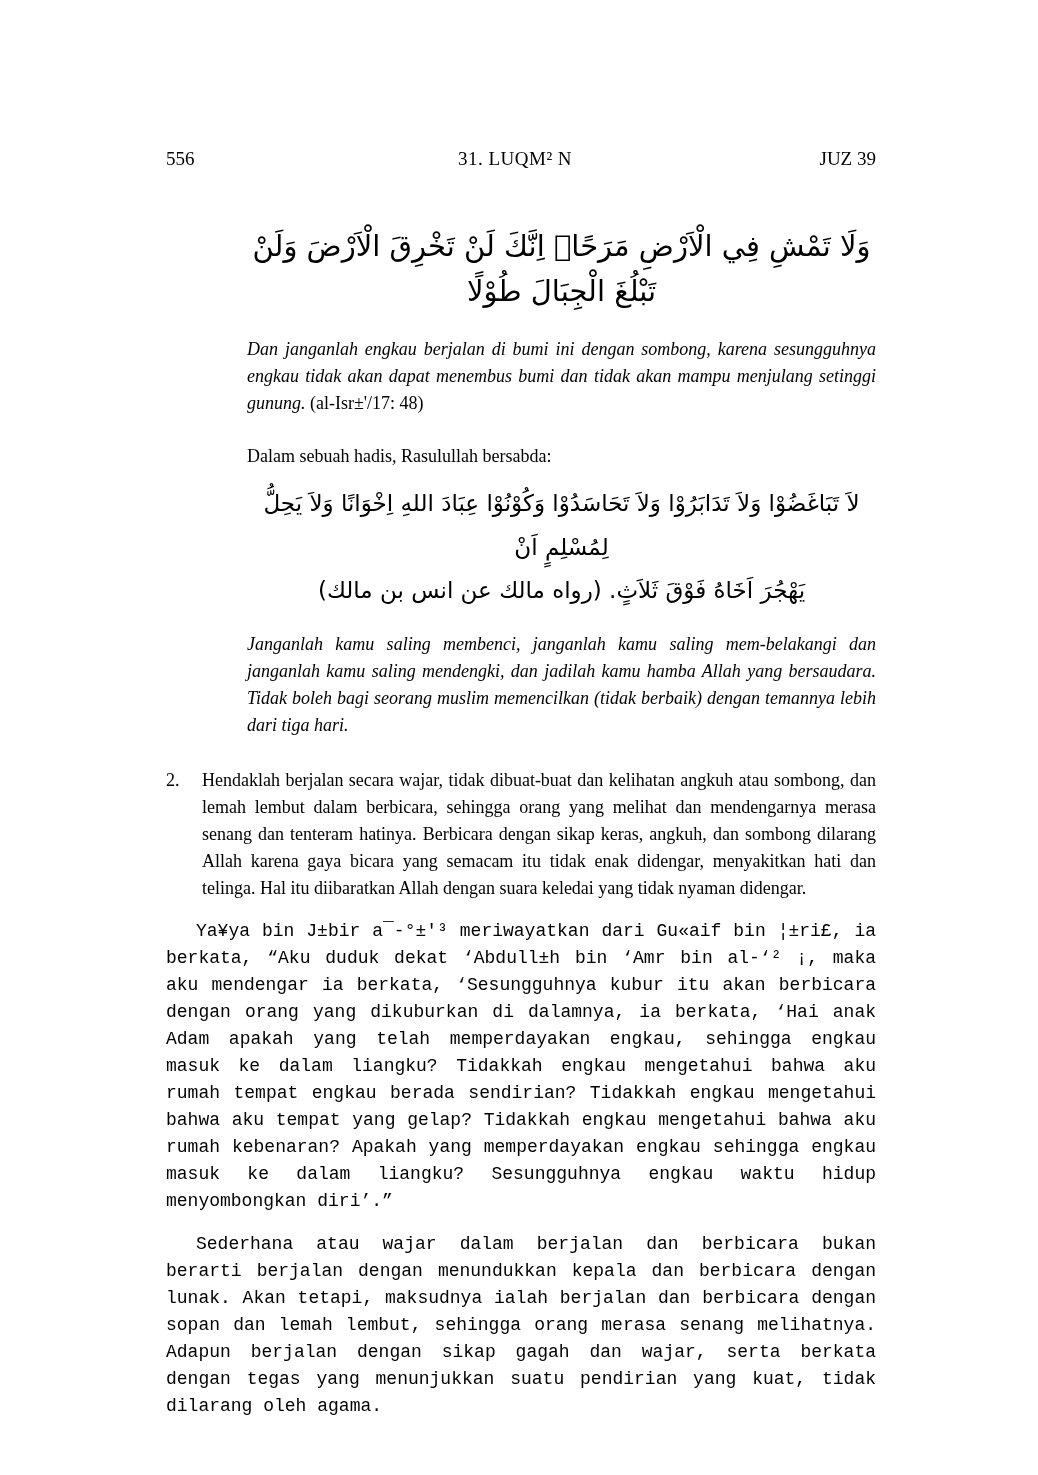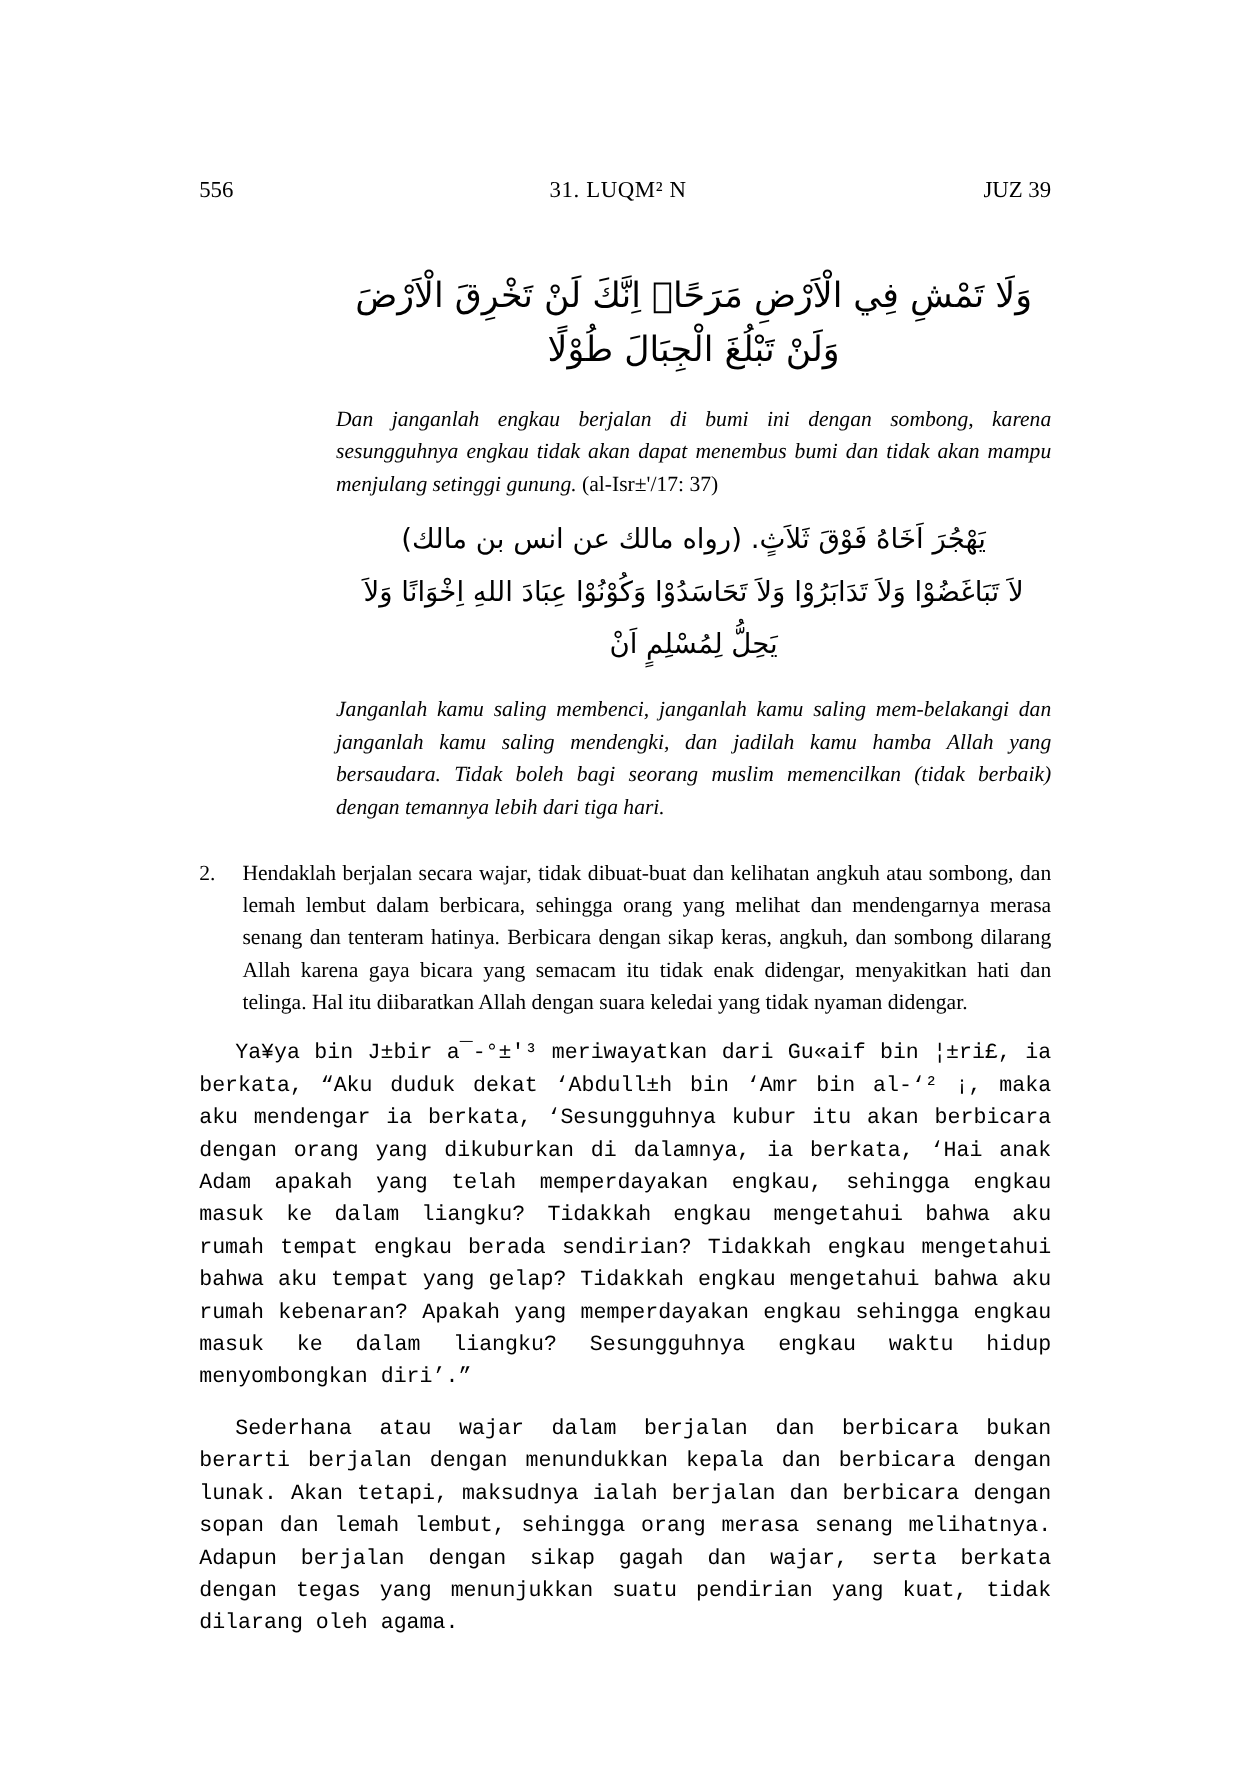--- a/index.html
+++ b/index.html
@@ -34,21 +34,21 @@
     line-height: 22px;
   }
   .hdr-center { letter-spacing: 0.5px; margin-left: 16px; }
 
   .body {
     font-size: 18px;
     line-height: 27px;
   }
   .justify { text-align: justify; }
   .it { font-style: italic; }
-  .indent { margin-left: 114px; }
+  .indent { margin-left: 81px; }
 
   .arabic {
     direction: rtl;
     font-family: "DejaVu Sans", sans-serif;
     text-align: center;
   }
   .verse {
     margin-top: 54px;
     font-size: 29px;
     line-height: 1.55;
@@ -88,27 +88,28 @@
     <div class="header">
       <span class="hdr-left">556</span>
       <span class="hdr-center">31. LUQM² N</span>
       <span class="hdr-right">JUZ 39</span>
     </div>
 
     <div class="indent arabic verse">وَلَا تَمْشِ فِي الْاَرْضِ مَرَحًاۚ اِنَّكَ لَنْ تَخْرِقَ الْاَرْضَ وَلَنْ تَبْلُغَ الْجِبَالَ طُوْلًا</div>
 
     <p class="indent body justify trans1">
       <span class="it">Dan janganlah engkau berjalan di bumi ini dengan sombong, karena sesungguhnya engkau tidak akan dapat menembus bumi dan tidak akan mampu menjulang setinggi gunung.</span>
-      <span>(al-Isr±'/17: 37)</span>
+      <span>(al-Isr±'/17: 48)</span>
     </p>
 
+    <p class="indent body intro">Dalam sebuah hadis, Rasulullah bersabda:</p>
 
     <div class="indent arabic hadith">
+      <div>لاَ تَبَاغَضُوْا وَلاَ تَدَابَرُوْا وَلاَ تَحَاسَدُوْا وَكُوْنُوْا عِبَادَ اللهِ اِخْوَانًا وَلاَ يَحِلُّ لِمُسْلِمٍ اَنْ</div>
       <div>يَهْجُرَ اَخَاهُ فَوْقَ ثَلاَثٍ. (رواه مالك عن انس بن مالك)</div>
-      <div>لاَ تَبَاغَضُوْا وَلاَ تَدَابَرُوْا وَلاَ تَحَاسَدُوْا وَكُوْنُوْا عِبَادَ اللهِ اِخْوَانًا وَلاَ يَحِلُّ لِمُسْلِمٍ اَنْ</div>
     </div>
 
     <p class="indent body justify trans2">
       <span class="it">Janganlah kamu saling membenci, janganlah kamu saling mem-belakangi dan janganlah kamu saling mendengki, dan jadilah kamu hamba Allah yang bersaudara. Tidak boleh bagi seorang muslim memencilkan (tidak berbaik) dengan temannya lebih dari tiga hari.</span>
     </p>
 
     <div class="body numbered">
       <span class="num">2.</span>
       <span class="itext">Hendaklah berjalan secara wajar, tidak dibuat-buat dan kelihatan angkuh atau sombong, dan lemah lembut dalam berbicara, sehingga orang yang melihat dan mendengarnya merasa senang dan tenteram hatinya. Berbicara dengan sikap keras, angkuh, dan sombong dilarang Allah karena gaya bicara yang semacam itu tidak enak didengar, menyakitkan hati dan telinga. Hal itu diibaratkan Allah dengan suara keledai yang tidak nyaman didengar.</span>
     </div>

